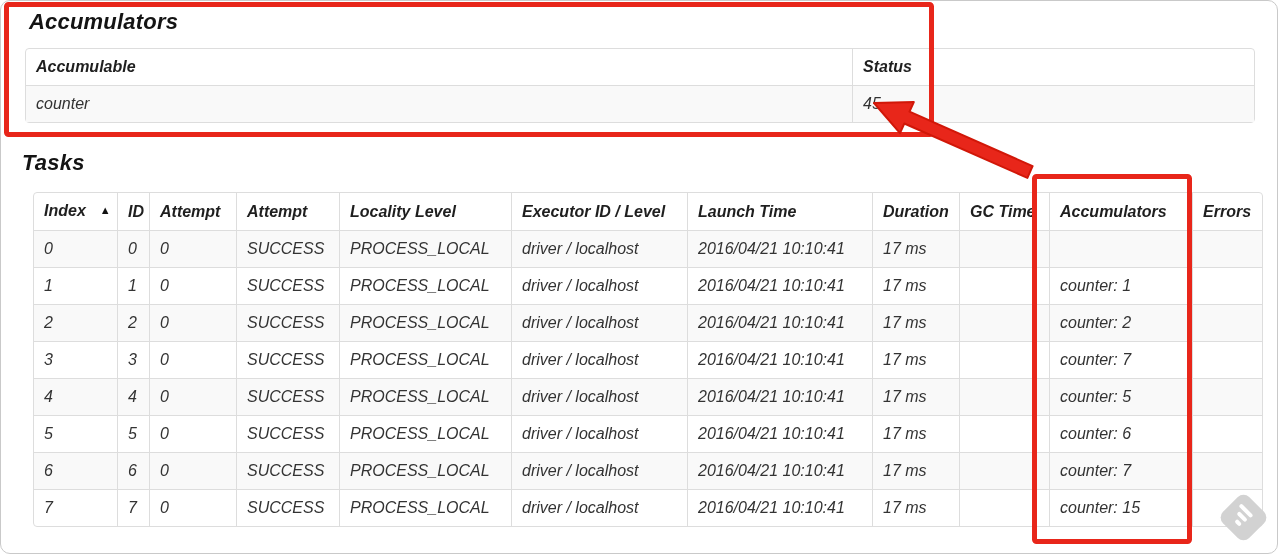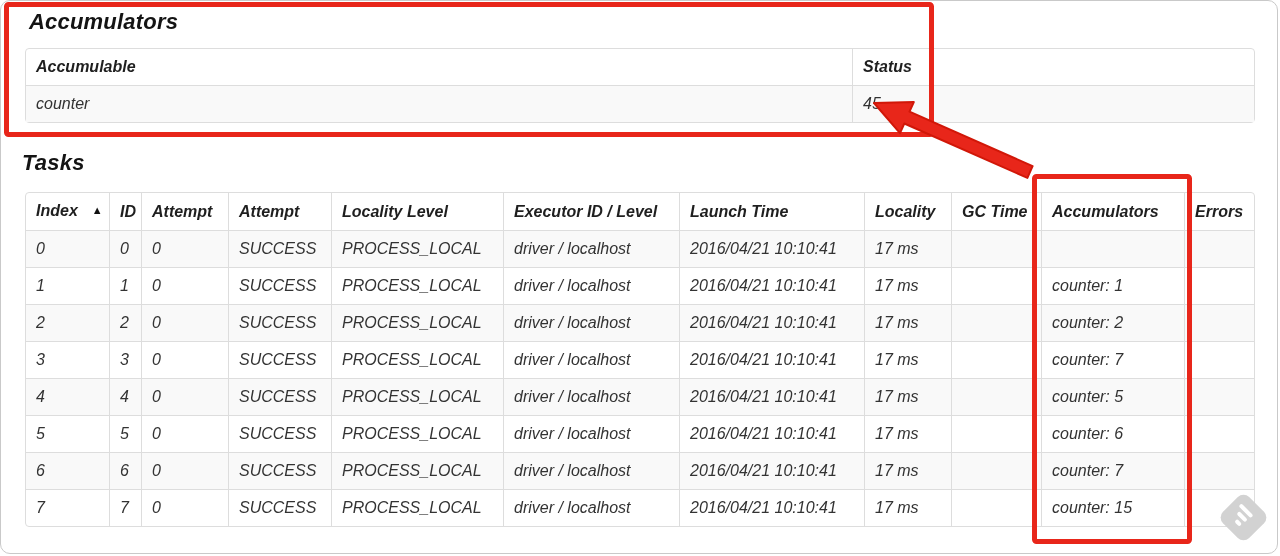--- a/index.html
+++ b/index.html
@@ -20,21 +20,21 @@
   #acc-title   { left:28px; top:9px;   }
   #tasks-title { left:21px; top:150px; }
 
   table.tbl {
     position:absolute; border-collapse:separate; border-spacing:0;
     table-layout:fixed; width:1228px; background:#fff;
     border:1px solid #ddd; border-radius:4px;
     font-size:16px; color:#333;
   }
   #acc-table   { left:24px; top:47px;  }
-  #tasks-table { left:24px; top:191px; }
+  #tasks-table { left:32px; top:191px; }
 
   .tbl th, .tbl td {
     padding:8px 10px; line-height:20px; text-align:left; vertical-align:middle;
     white-space:nowrap; overflow:hidden; box-sizing:border-box;
     border-left:1px solid #ddd; border-top:1px solid #ddd;
     font-weight:normal; background:transparent;
   }
   .tbl th { font-weight:bold; color:#1f1f1f; }
   .tbl th:first-child, .tbl td:first-child { border-left:none; }
   .tbl thead th { border-top:none; }
@@ -104,21 +104,21 @@
     </colgroup>
     <thead>
       <tr id="tasks-head-row">
           <th><span>Index</span><span class="sort-icon">▲</span></th>
           <th><span>ID</span></th>
           <th><span>Attempt</span></th>
           <th><span>Attempt</span></th>
           <th><span>Locality Level</span></th>
           <th><span>Executor ID / Level</span></th>
           <th><span>Launch Time</span></th>
-          <th><span>Locality</span></th>
+          <th><span>Duration</span></th>
           <th><span>GC Time</span></th>
           <th><span>Accumulators</span></th>
           <th><span>Errors</span></th>
         </tr>
     </thead>
     <tbody id="tasks-body">
         <tr>
           <td>0</td>
           <td>0</td>
           <td>0</td>

